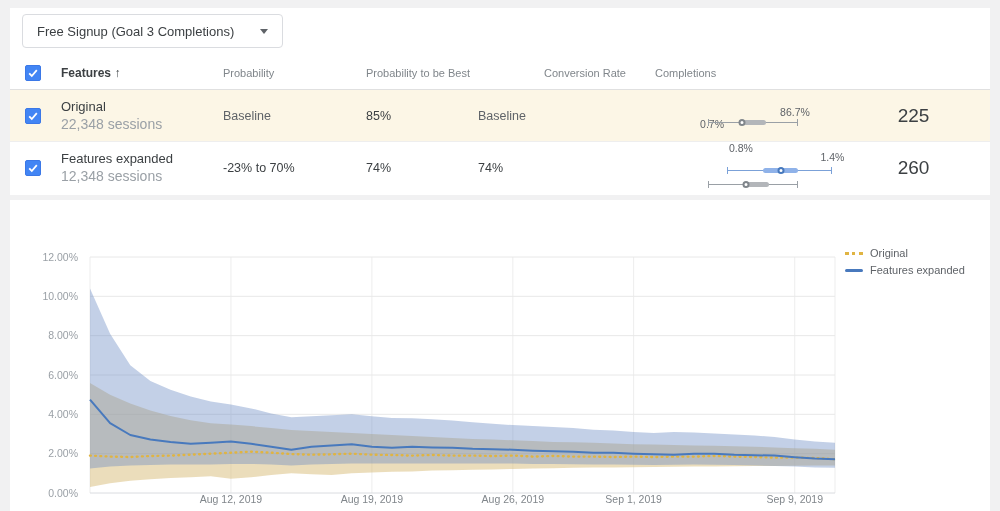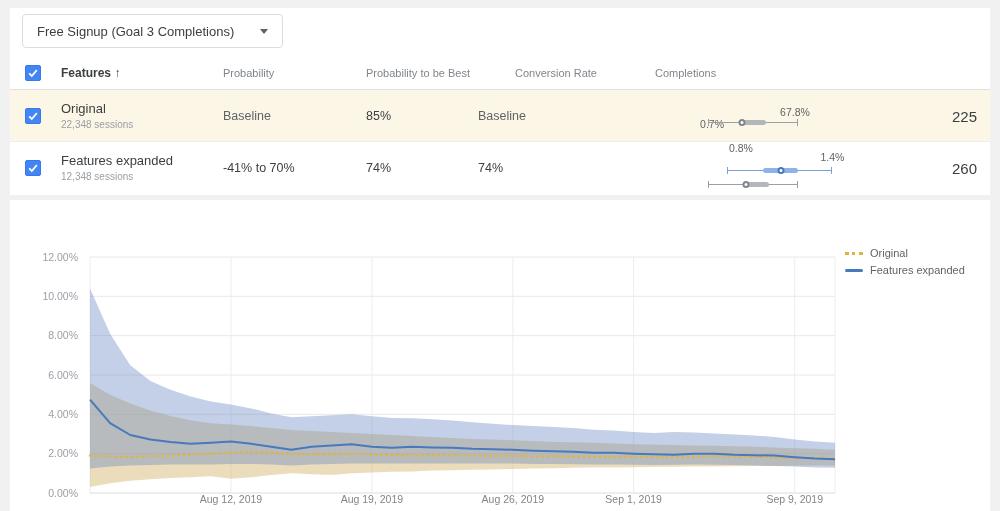--- a/index.html
+++ b/index.html
@@ -33,26 +33,26 @@
     grid-template-columns:36px 162px 143px 112px 177px 195px 1fr;
     align-items:center; padding:0 13px 0 15px;
   }
   .t-head { height:33px; margin-top:9px; border-bottom:1px solid #e0e0e0;
             font-size:11px; color:#80868b; }
   .t-head .col-variant { font-size:12px; font-weight:bold; color:#3c4043; }
   .t-data { height:52px; font-size:12.5px; }
   .row-original { background:#fcf6e6; border-bottom:1px solid #eeeeee; }
   .row-features { background:#fff; }
   .cell-right { text-align:left; padding-right:4px; }
-  .cell-num  { text-align:right; font-size:15px; color:#3c4043; }
+  .cell-num  { text-align:center; font-size:19px; color:#3c4043; }
   .variant-name { font-size:13px; color:#3c4043; line-height:1.25; }
-  .variant-sessions { font-size:10px; color:#9aa0a6; line-height:1.3; }
+  .variant-sessions { font-size:14px; color:#9aa0a6; line-height:1.3; }
   .improve { color:#5f6368; }
   .improve.dark { color:#3c4043; }
-  .hdr-convrate { padding-left:37px; }
+  .hdr-convrate { padding-left:37px;text-align:center; }
 
   
   .checkbox {
     width:16px; height:16px; border-radius:2px;
     background:#4285f4; border:1px solid #3b78e7;
     display:flex; align-items:center; justify-content:center; cursor:pointer;
   }
 
   
   .minichart { position:relative; width:160px; height:52px; margin-left:35px; }
@@ -118,41 +118,41 @@
     </div>
     <div>
       <div class="variant-name">Original</div>
       <div class="variant-sessions">22,348 sessions</div>
     </div>
     <div class="improve">Baseline</div>
     <div class="cell-right">85%</div>
     <div class="cell-right improve">Baseline</div>
     <div class="minichart">
         <div class="mc-label" style="left: 13.8%; top: 28px;">0.7%</div>
-        <div class="mc-label" style="left: 65.6%; top: 16px;">67.8%</div>
+        <div class="mc-label" style="left: 65.6%; top: 16px;">86.7%</div>
         <div class="gray mc-whisk" style="left: 11.2%; width: 55.7%; top: 32px;"></div>
         <div class="gray mc-tick" style="left: 11.2%; top: 29px;"></div>
         <div class="gray mc-tick" style="left: 66.9%; top: 29px;"></div>
         <div class="gray mc-bar" style="left: 33.1%; width: 14.4%; top: 30px;"></div>
         <div class="gray mc-dot" style="left: 32.5%; top: 28.5px;"></div>
       </div>
     <div class="cell-num" style="padding-right:0;">225</div>
   </div>
 
   <div class="t-row t-data row-features">
     <div class="checkbox">
       <svg width="12" height="12" viewBox="0 0 12 12">
         <polyline points="2.2,6.4 4.8,9 9.8,3.2" fill="none" stroke="#fff" stroke-width="1.8"></polyline>
       </svg>
     </div>
     <div>
       <div class="variant-name">Features expanded</div>
       <div class="variant-sessions">12,348 sessions</div>
     </div>
-    <div class="improve dark">-41% to 70%</div>
+    <div class="improve dark">-23% to 70%</div>
     <div class="cell-right">74%</div>
     <div class="cell-right">74%</div>
     <div class="minichart">
         <div class="mc-label" style="left: 23.1%; top: 0; margin-left: 14px;">0.8%</div>
         <div class="mc-label" style="left: 89%; top: 9px;">1.4%</div>
         <div class="blue mc-whisk" style="left: 23.1%; width: 65%; top: 28px;"></div>
         <div class="blue mc-tick" style="left: 23.1%; top: 25px;"></div>
         <div class="blue mc-tick" style="left: 88.1%; top: 25px;"></div>
         <div class="blue mc-bar" style="left: 45.6%; width: 21.9%; top: 26px;"></div>
         <div class="blue mc-dot" style="left: 56.9%; top: 24.5px;"></div>

